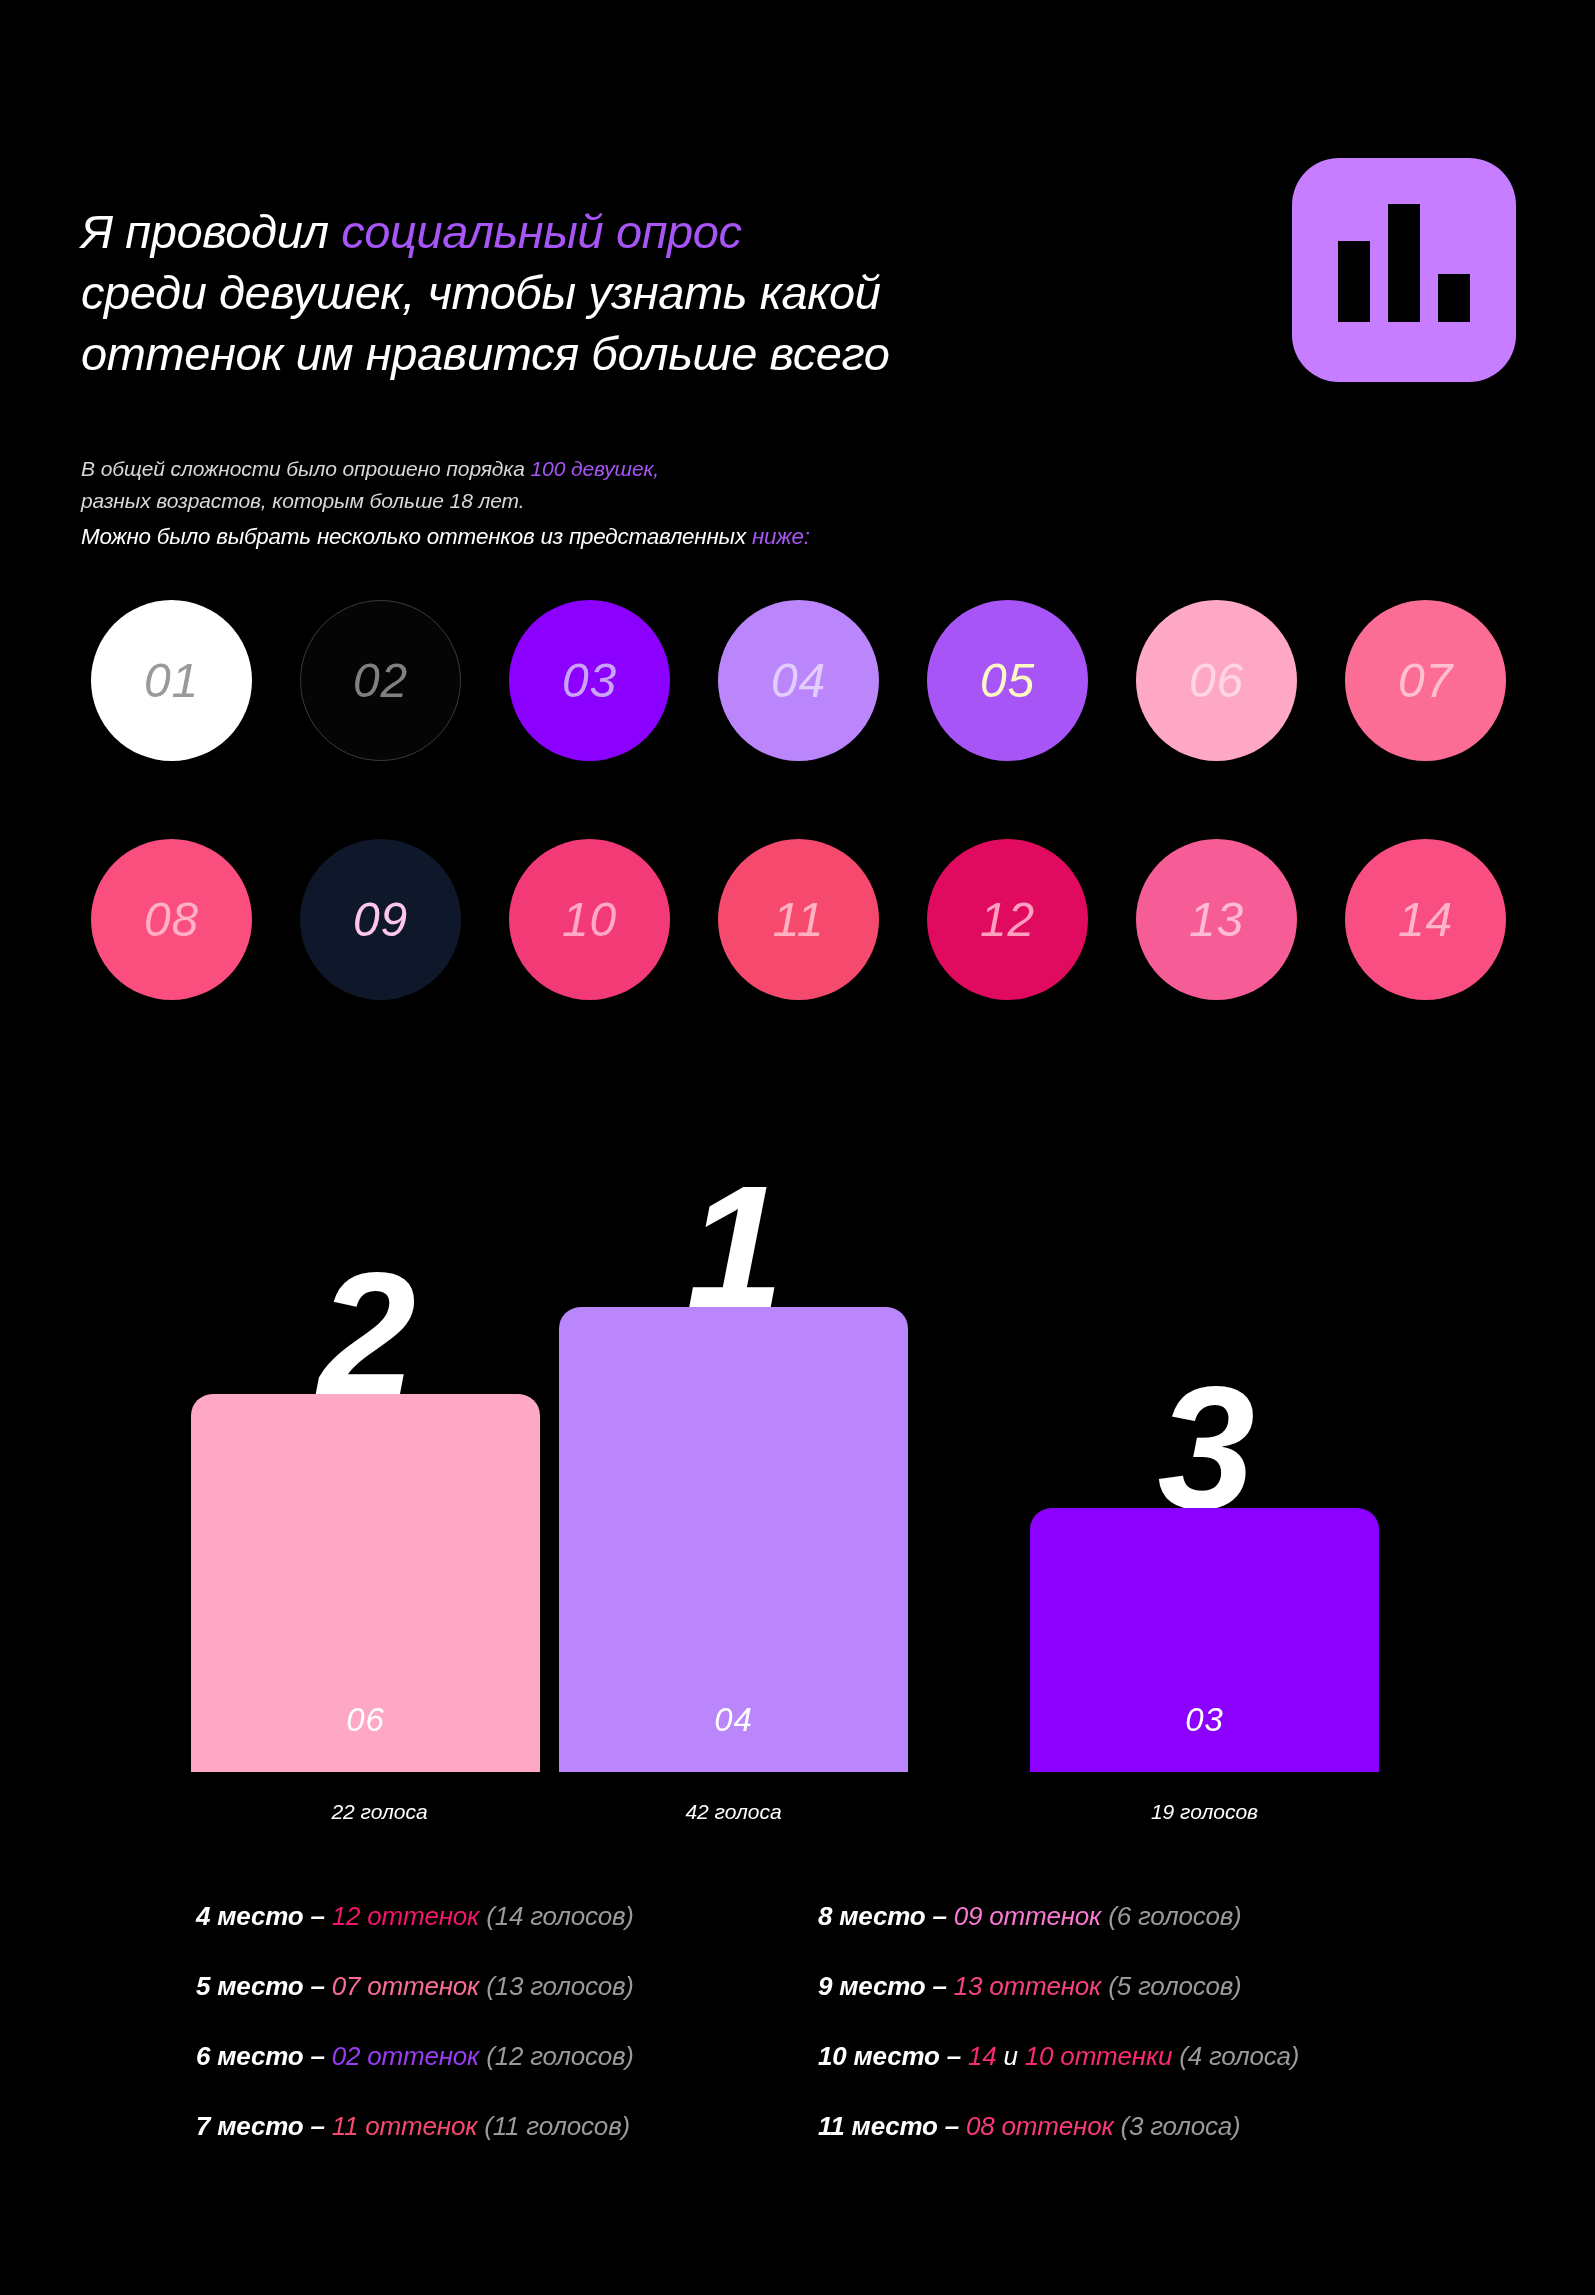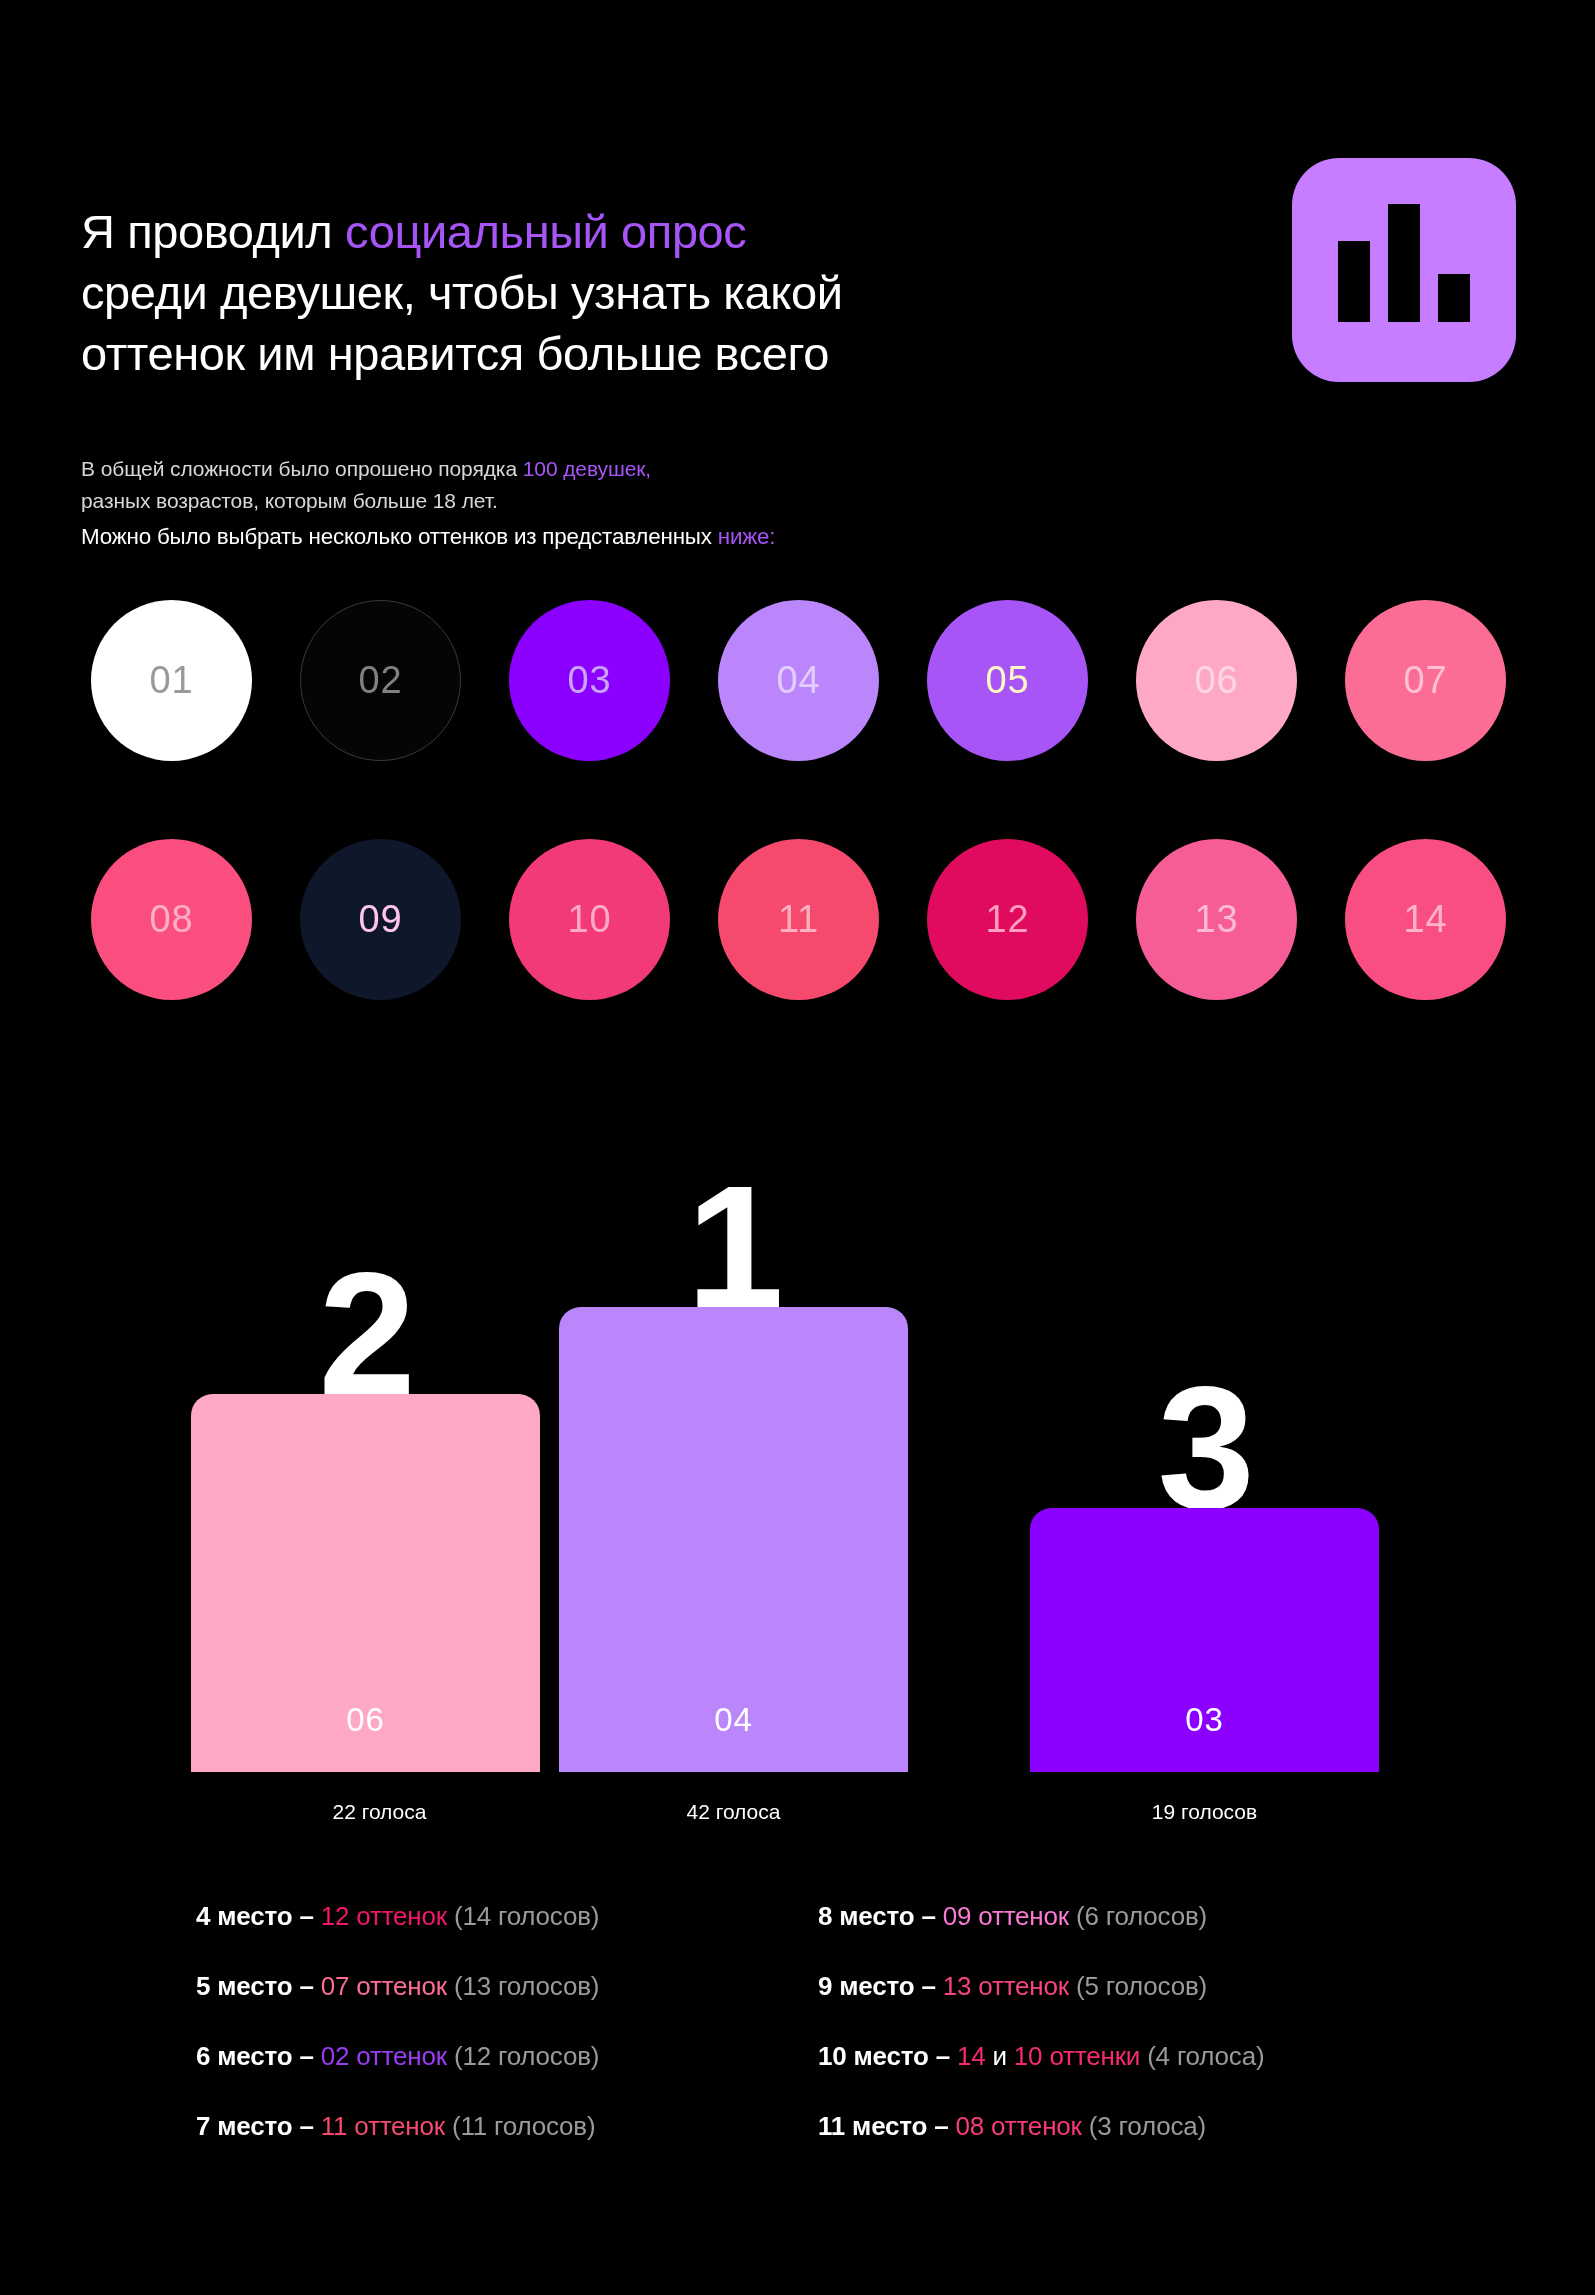--- a/index.html
+++ b/index.html
@@ -2,21 +2,21 @@
 <html style="font-size:13.3px"><head>
 <meta charset="utf-8">
 <style>
   * { box-sizing: border-box; margin: 0; padding: 0; }
   html, body {
     width: 1596px; height: 2295px;
     background: #000000;
     font-family: "Liberation Sans", sans-serif;
     overflow: hidden;
   }
-  .page { position: relative; width: 1596px; height: 2148px; background: #000; }
+  .page { position: relative; width: 1596px; height: 2148px; background: #000; font-style: italic; }
 
   
   .header { position: absolute; left: 81px; top: 140px; width: 1164px; }
   .title {
     font-size: 47px; line-height: 1.30; font-weight: 400;
     color: #FFFFFF; letter-spacing: -0.4px; white-space: pre-line;
   }
   .title .accent { color: #A855F7; }
   .subtitle {
     margin-top: 37px;
@@ -48,21 +48,21 @@
   .swatch-grid {
     position: absolute; left: 91px; top: 600px;
     display: grid;
     grid-template-columns: repeat(7, 161px);
     grid-auto-rows: 161px;
     column-gap: 48px; row-gap: 78px;
   }
   .swatch {
     width: 161px; height: 161px; border-radius: 50%;
     display: flex; align-items: center; justify-content: center;
-    font-size: 38px; letter-spacing: 0.8px;
+    font-size: 48px; letter-spacing: 0.8px;
   }
   .swatch.outlined { border: 1.2px solid #3A3A3A; }
 
   
   .podium {
     position: absolute; left: 191px; top: 1209px;
     width: 1222px; height: 615px;
   }
   .col {
     position: absolute; bottom: 52px; width: 349px;

